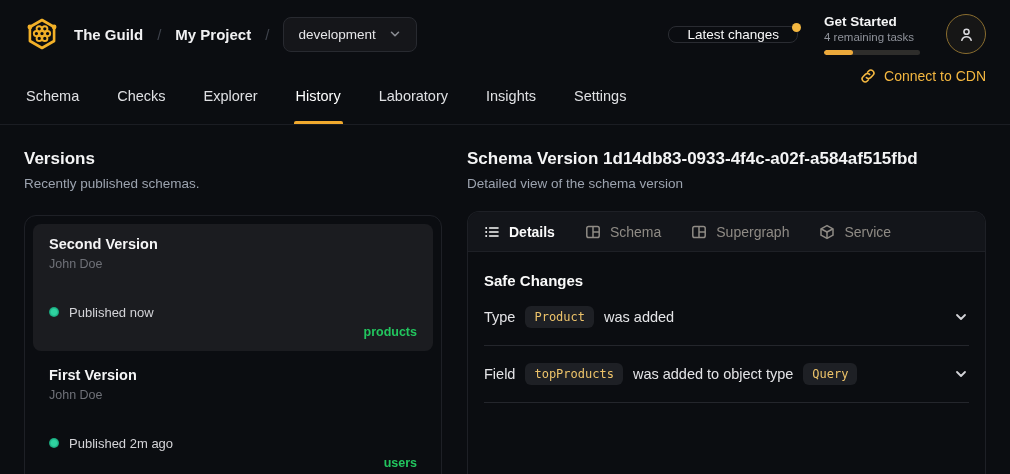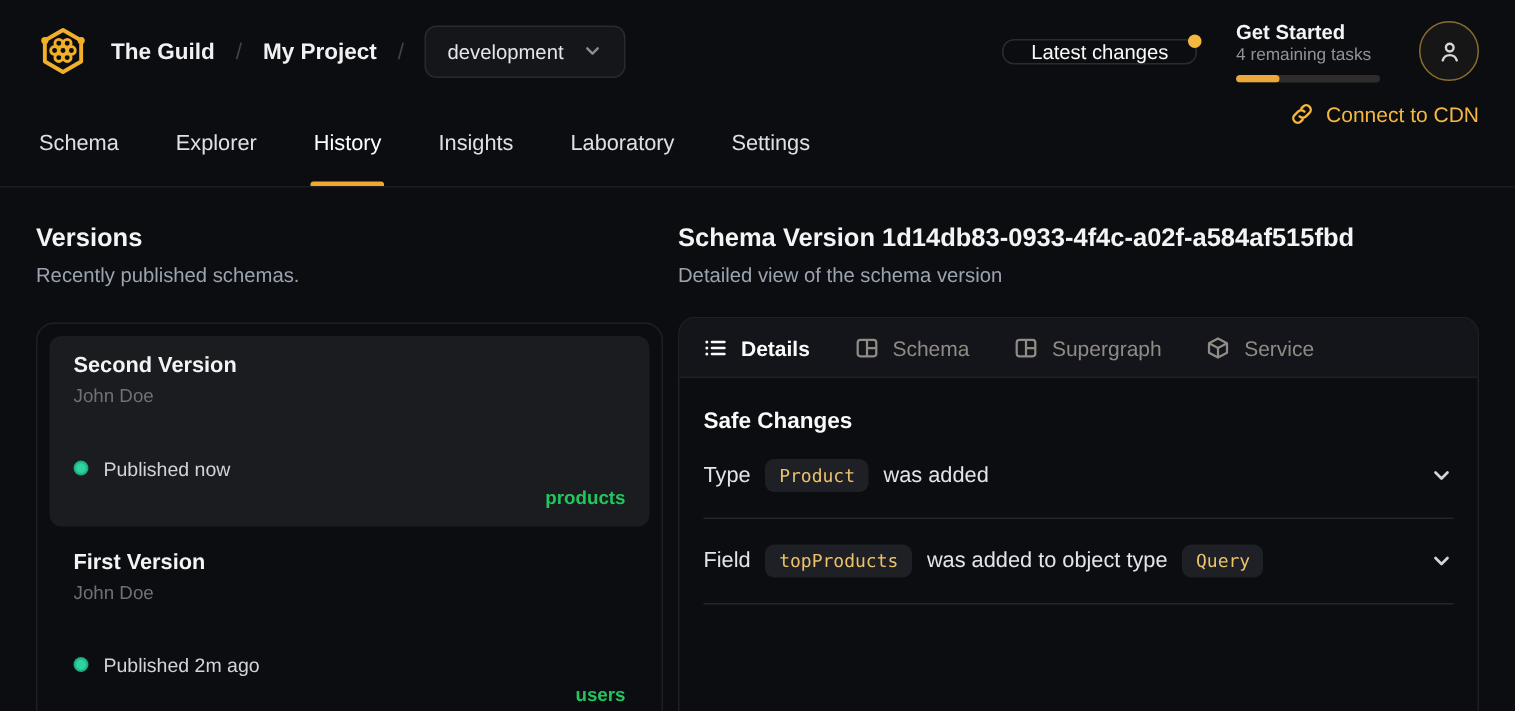--- a/index.html
+++ b/index.html
@@ -53,21 +53,21 @@
              position:relative; cursor:pointer; padding:0 2px; }
   .nav-tab.active { color:#ffffff; font-weight:500; }
   .nav-tab.active::after {
     content:""; position:absolute; left:0; right:0; bottom:0; height:3px;
     background:#f0a92e; border-radius:2px 2px 0 0;
   }
   .cdn-link { margin-left:auto; display:flex; align-items:flex-start; gap:8px;
               color:#f4b740; font-size:14px; cursor:pointer; }
 
   
-  .main { flex:1; display:flex; padding:24px 24px 0 24px; gap:10px; min-height:0; }
+  .main { flex:1; display:flex; padding:24px 24px 0 24px; gap:25px; min-height:0; }
   .col-left { width:418px; flex:0 0 418px; }
   .col-right { flex:1; display:flex; flex-direction:column; min-height:0; }
   .panel-title { font-size:17px; font-weight:600; color:#f4f4f5; }
   .panel-sub { margin-top:7px; font-size:13.5px; color:#9ca3af; }
 
   
   .versions-box { margin-top:24px; border:1px solid #1e2026; border-radius:12px;
                   padding:8px; display:flex; flex-direction:column; gap:4px; }
   .version-item { padding:12px 16px; border-radius:8px; cursor:pointer; }
   .version-item.selected { background:#1b1c20; }
@@ -155,24 +155,25 @@
             <path d="M3.6 13.4 a4.6 4.6 0 0 1 8.8 0" stroke-linecap="round"></path>
           </svg>
         </span>
       </div>
     </div>
   </div>
 
   <div class="nav">
     <div class="nav-tabs">
       <div class="nav-tab">Schema</div>
+      <div class="nav-tab">Checks</div>
       <div class="nav-tab">Explorer</div>
       <div class="nav-tab active">History</div>
+      <div class="nav-tab">Laboratory</div>
       <div class="nav-tab">Insights</div>
-      <div class="nav-tab">Laboratory</div>
       <div class="nav-tab">Settings</div>
     </div>
     <div class="cdn-link">
       <span>
         <svg viewBox="0 0 16 16" width="16" height="16" fill="none" stroke="currentColor" stroke-width="1.6" stroke-linecap="round" stroke-linejoin="round">
           <path d="M6.4 9.6 a3 3 0 0 0 4.25 0 l2.3-2.3 a3 3 0 0 0-4.25-4.25 l-1.15 1.15"></path>
           <path d="M9.6 6.4 a3 3 0 0 0-4.25 0 l-2.3 2.3 a3 3 0 0 0 4.25 4.25 l1.15-1.15"></path>
         </svg>
       </span>
       <span>Connect to CDN</span>

